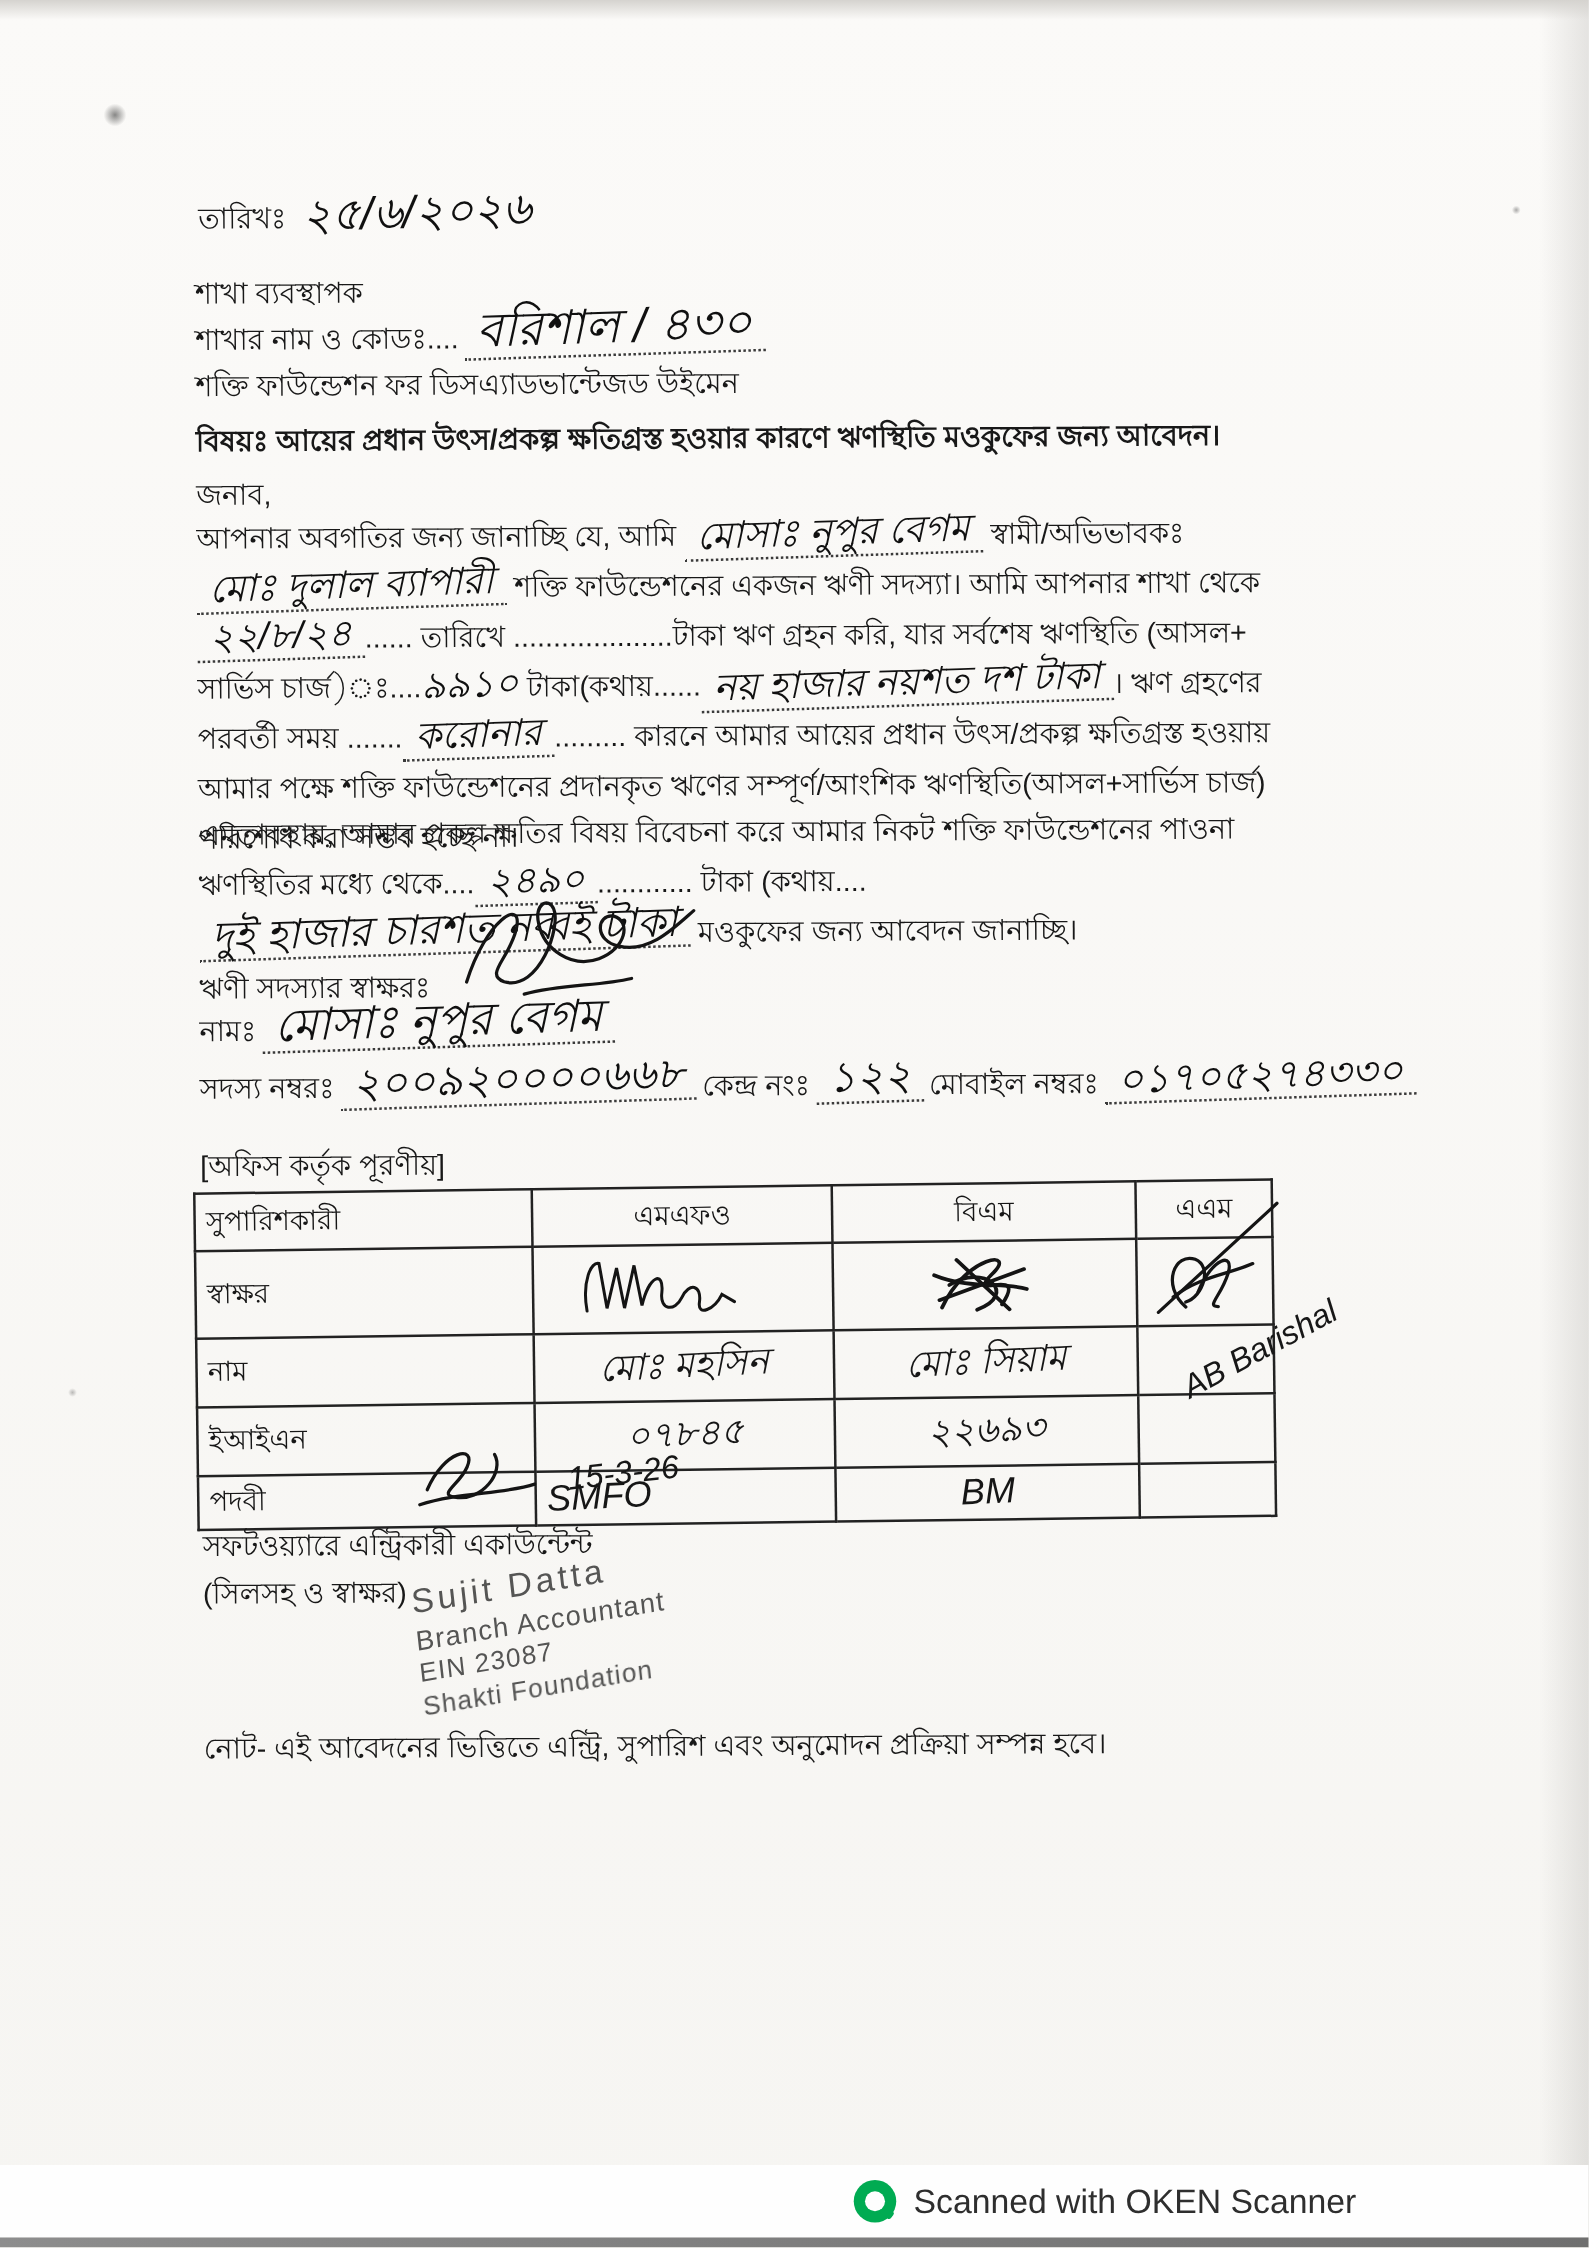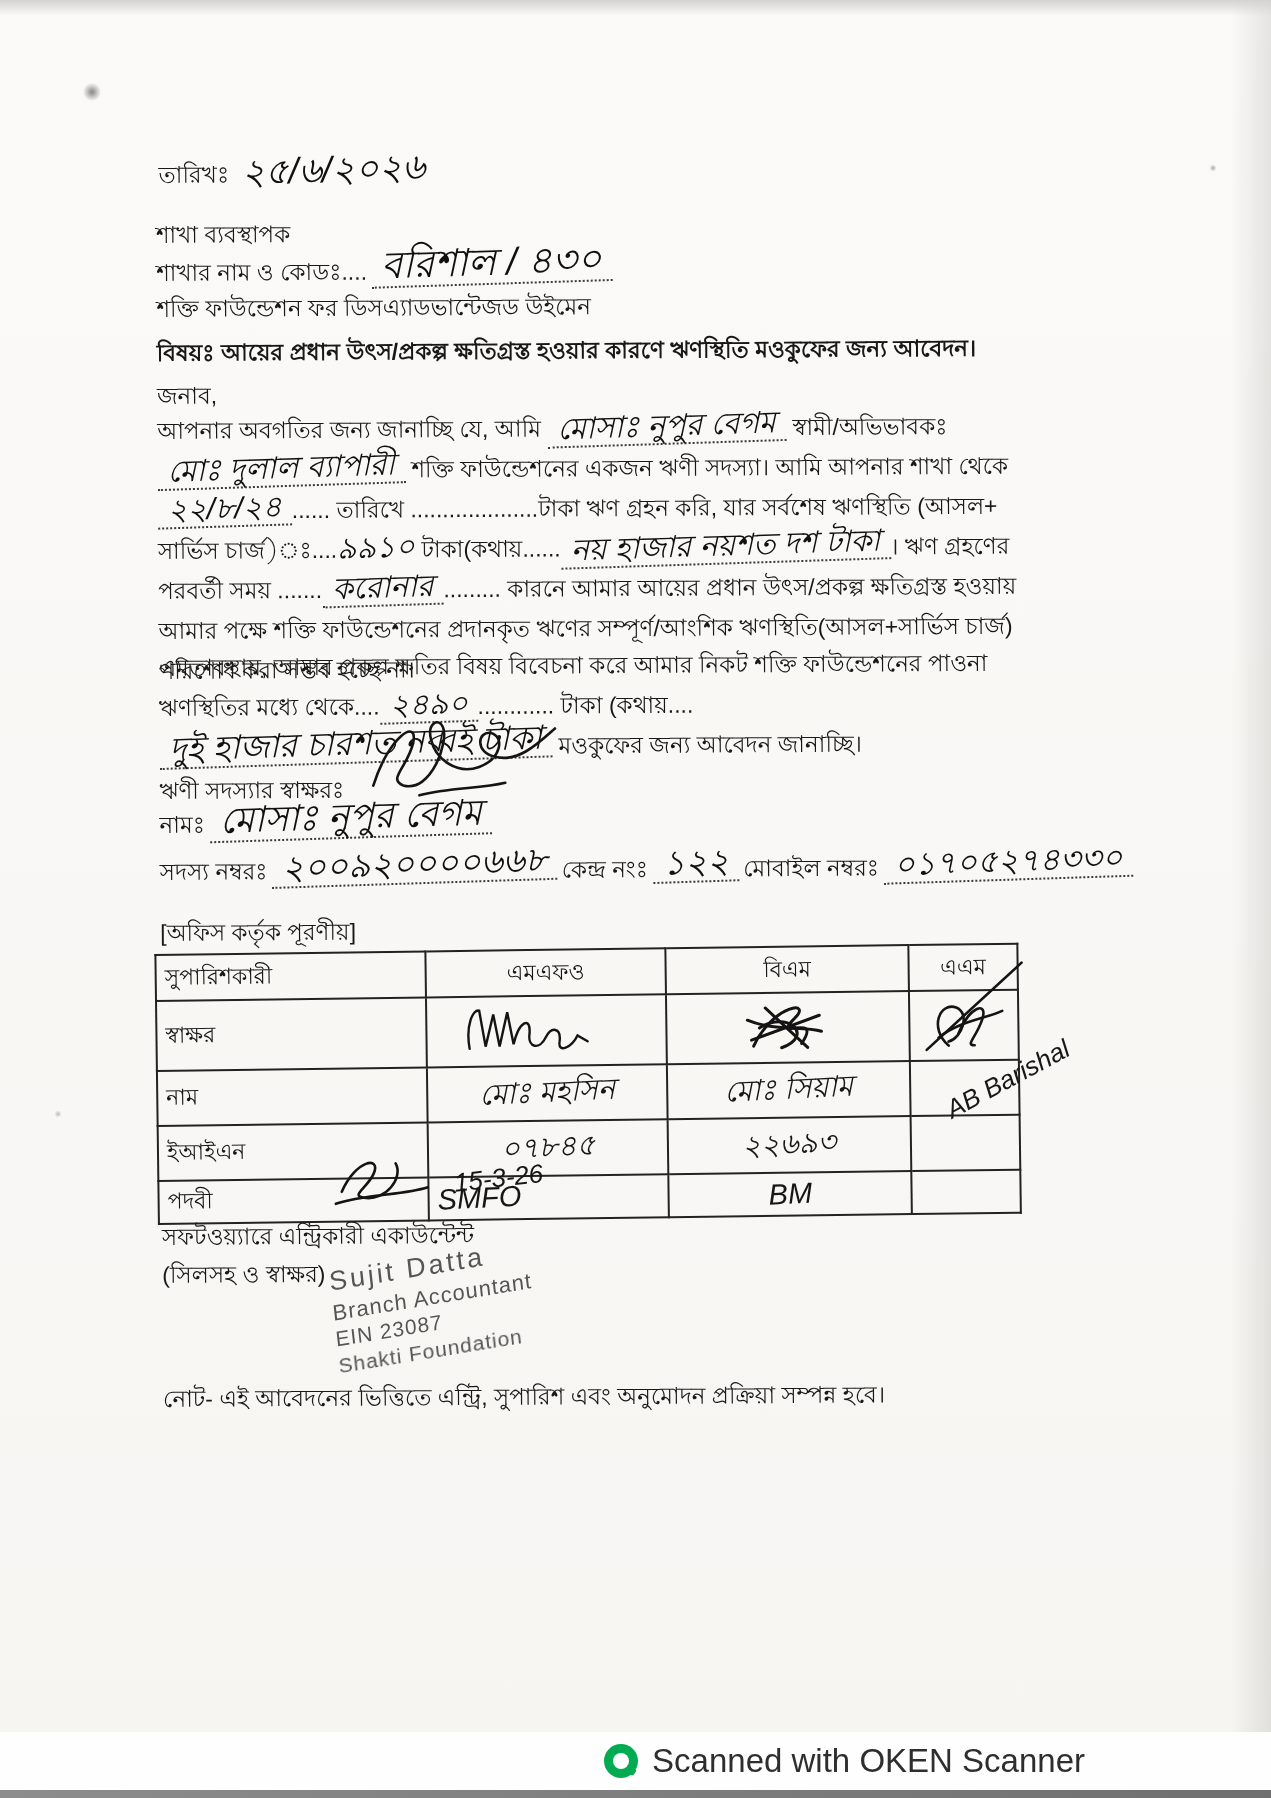--- a/index.html
+++ b/index.html
@@ -48,21 +48,21 @@
   .stamp .s4{font-size:21px;filter:blur(.4px);}
   .hw-date-sm{position:absolute;left:452px;top:1162px;font-style:italic;font-size:26px;transform:rotate(-6deg);}
   
   .footer{
     position:absolute;left:0;right:0;bottom:8px;height:58px;background:#fefefe;
     display:flex;align-items:center;justify-content:flex-end;padding-right:186px;gap:14px;
   }
   .oken-logo{position:relative;width:34px;height:34px;border-radius:50%;background:#00ab52;flex:0 0 auto;}
   .oken-logo::after{content:"";position:absolute;inset:9px;background:#fefefe;border-radius:50%;}
   .oken-tail{position:absolute;width:12px;height:7px;background:#00ab52;right:2px;bottom:5px;transform:rotate(38deg);border-radius:2px;}
-  .footer-text{font-size:33px;color:#2e2e2e;}
+  .footer-text{font-size:27px;color:#2e2e2e;}
   .bottom-bar{position:absolute;left:0;right:0;bottom:0;height:8px;background:linear-gradient(to right,#8d8d8d,#6f6f6f);}
 </style>
 </head>
 <body>
 
 <div class="screen">
   <div class="sheet">
 
     <div class="line" style="left:163px;top:150px;">
       <span class="printed">তারিখঃ</span>

